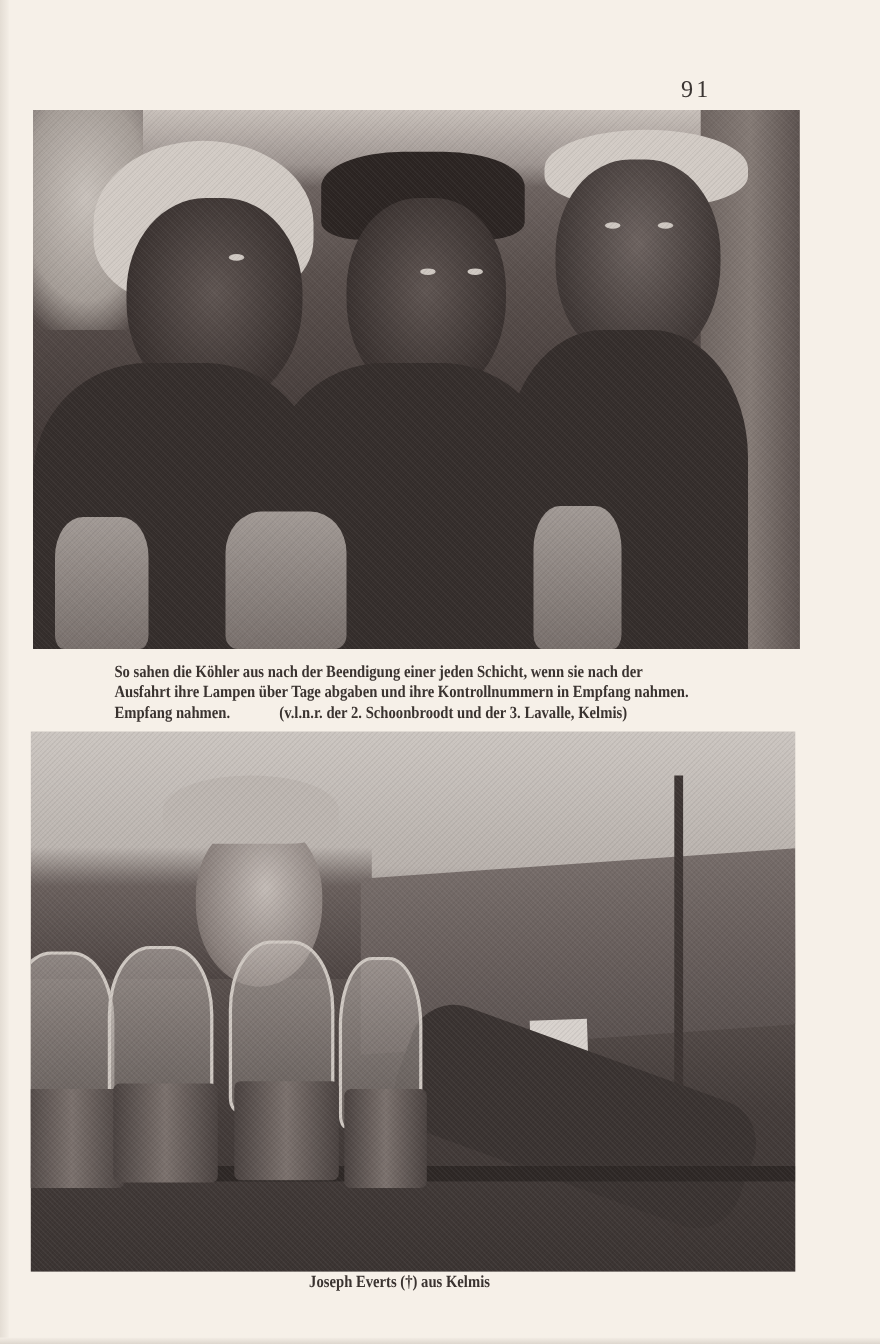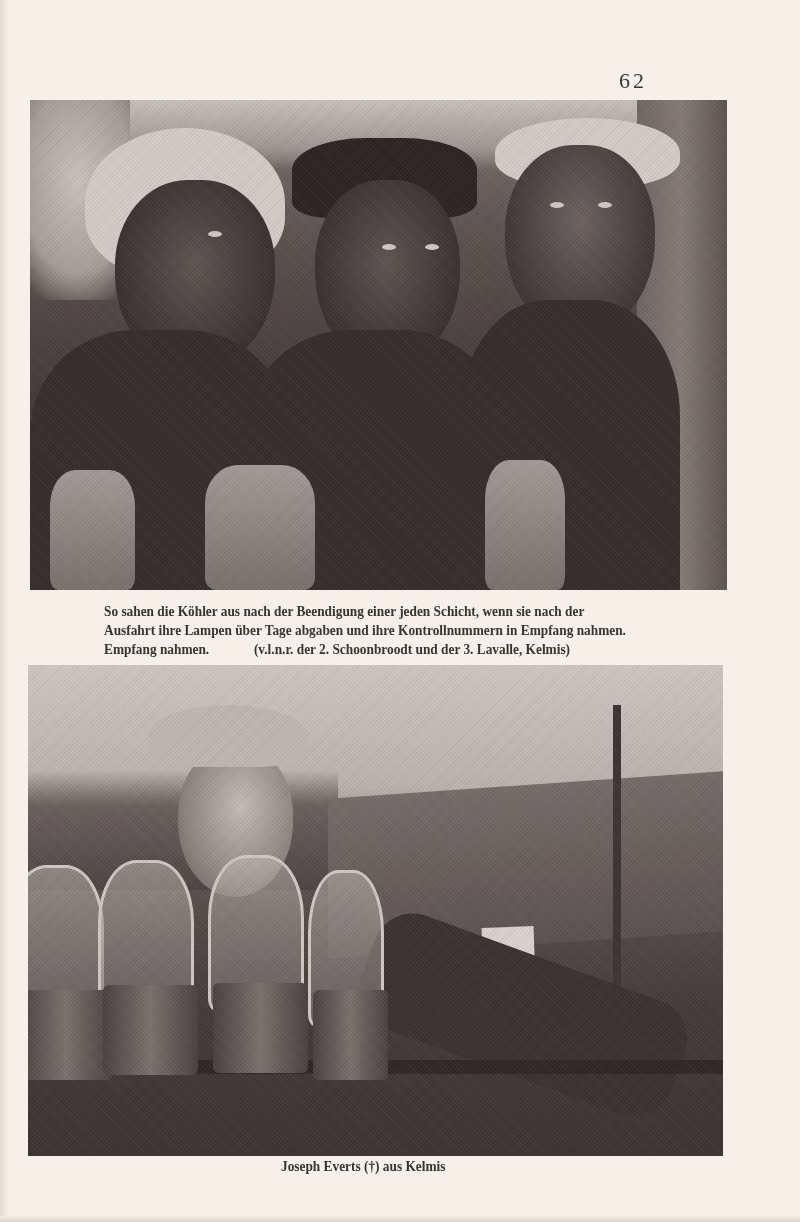--- a/index.html
+++ b/index.html
@@ -82,21 +82,21 @@
   #caption-1 { left: 104px; top: 601px; width: 700px; }
   #caption-1 .credit { display:inline-block; margin-left: 52px; }
   #caption-2 { left: 281px; top: 1156px; width: 260px; }
 </style>
 </head>
 <body>
 
 <div class="page-edge"></div>
 <div class="page-edge-bottom"></div>
 
-<div class="page-number">62</div>
+<div class="page-number">91</div>
 
 <div id="photo-miners" class="photo">
   <div class="p1-bg-left"></div>
   <div class="p1-bg-top"></div>
   <div class="p1-bg-right"></div>
 
   <div class="helmet" style="left:55px;top:28px;width:200px;height:150px;"></div>
   <div class="face" style="left:85px;top:80px;width:160px;height:190px;"></div>
   <div class="eye" style="left:178px;top:131px;"></div>
   <div class="body-dark" style="left:0;top:230px;width:260px;height:260px;"></div>

